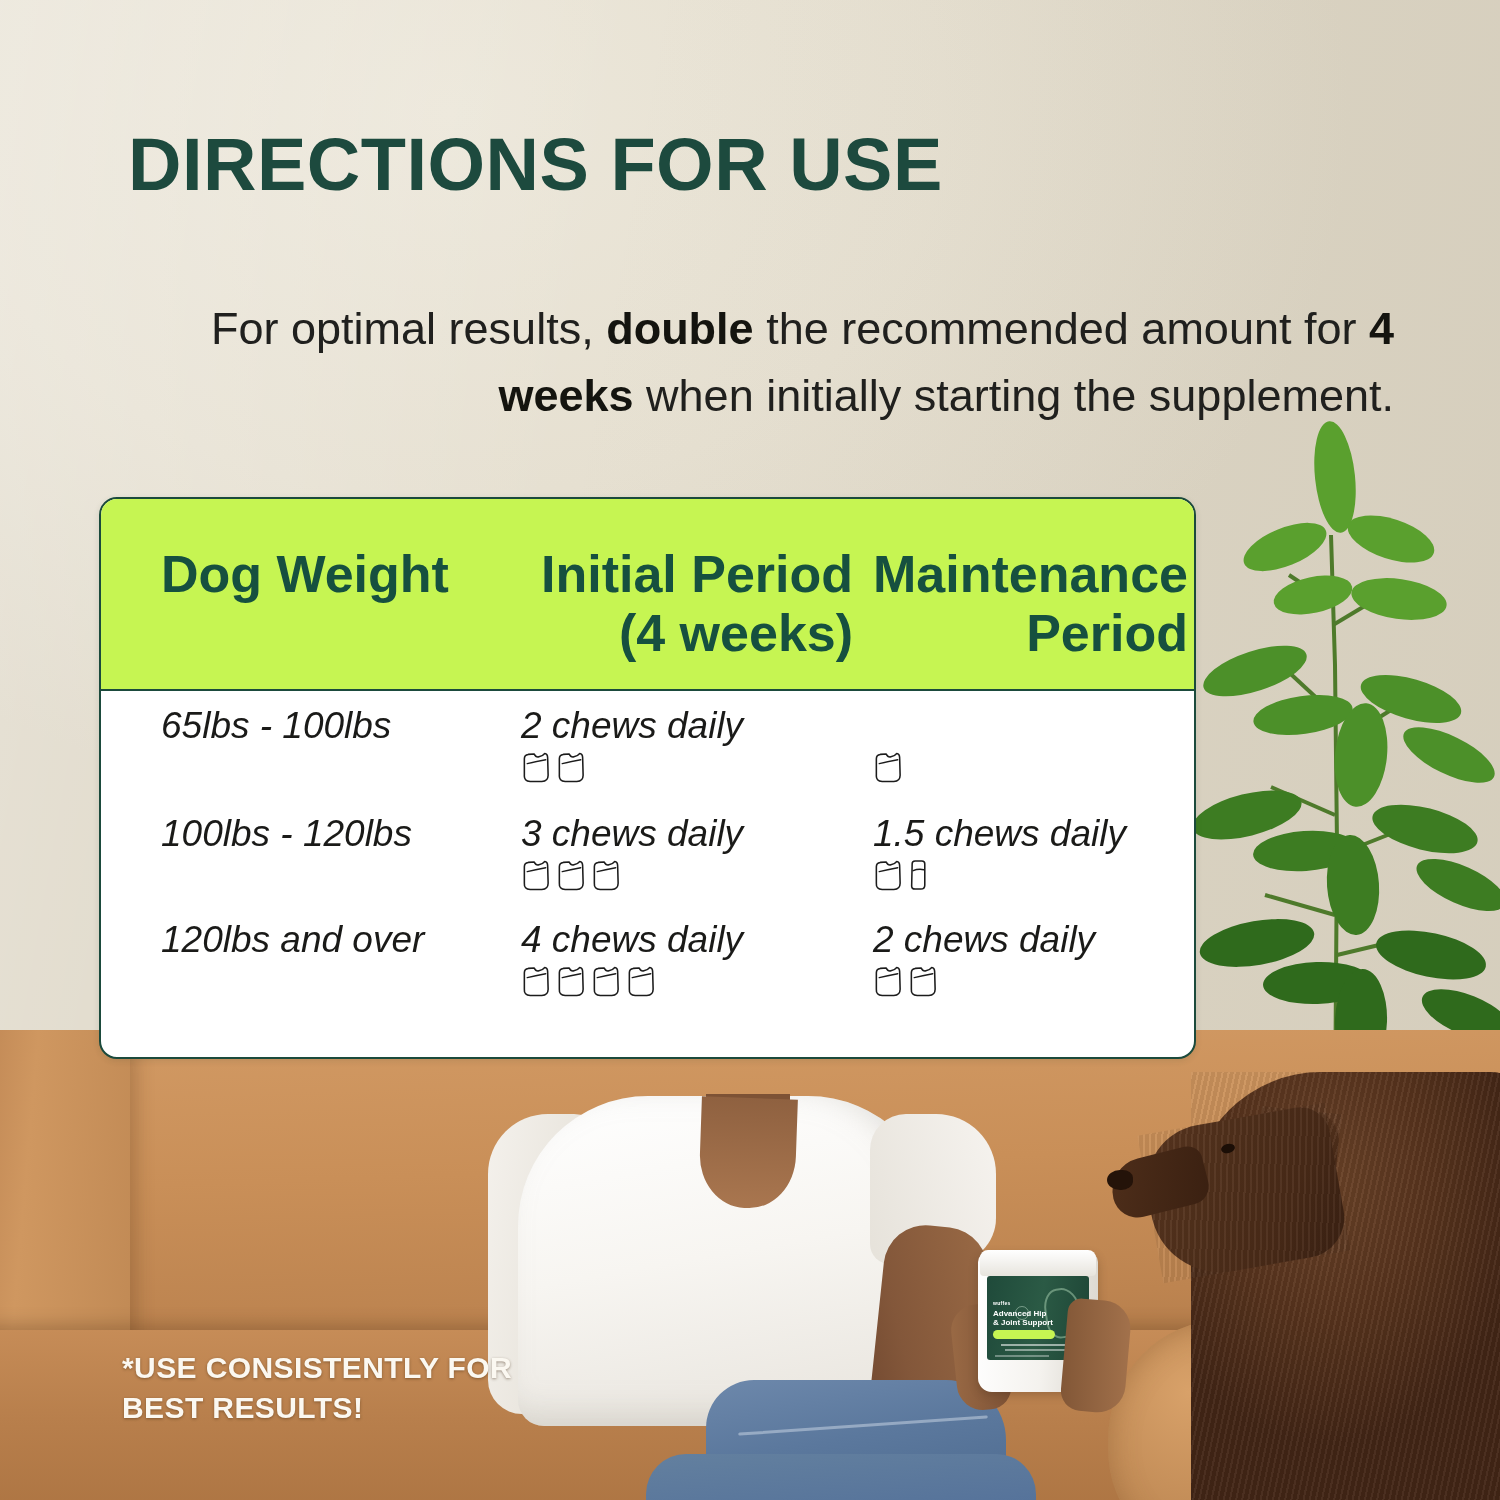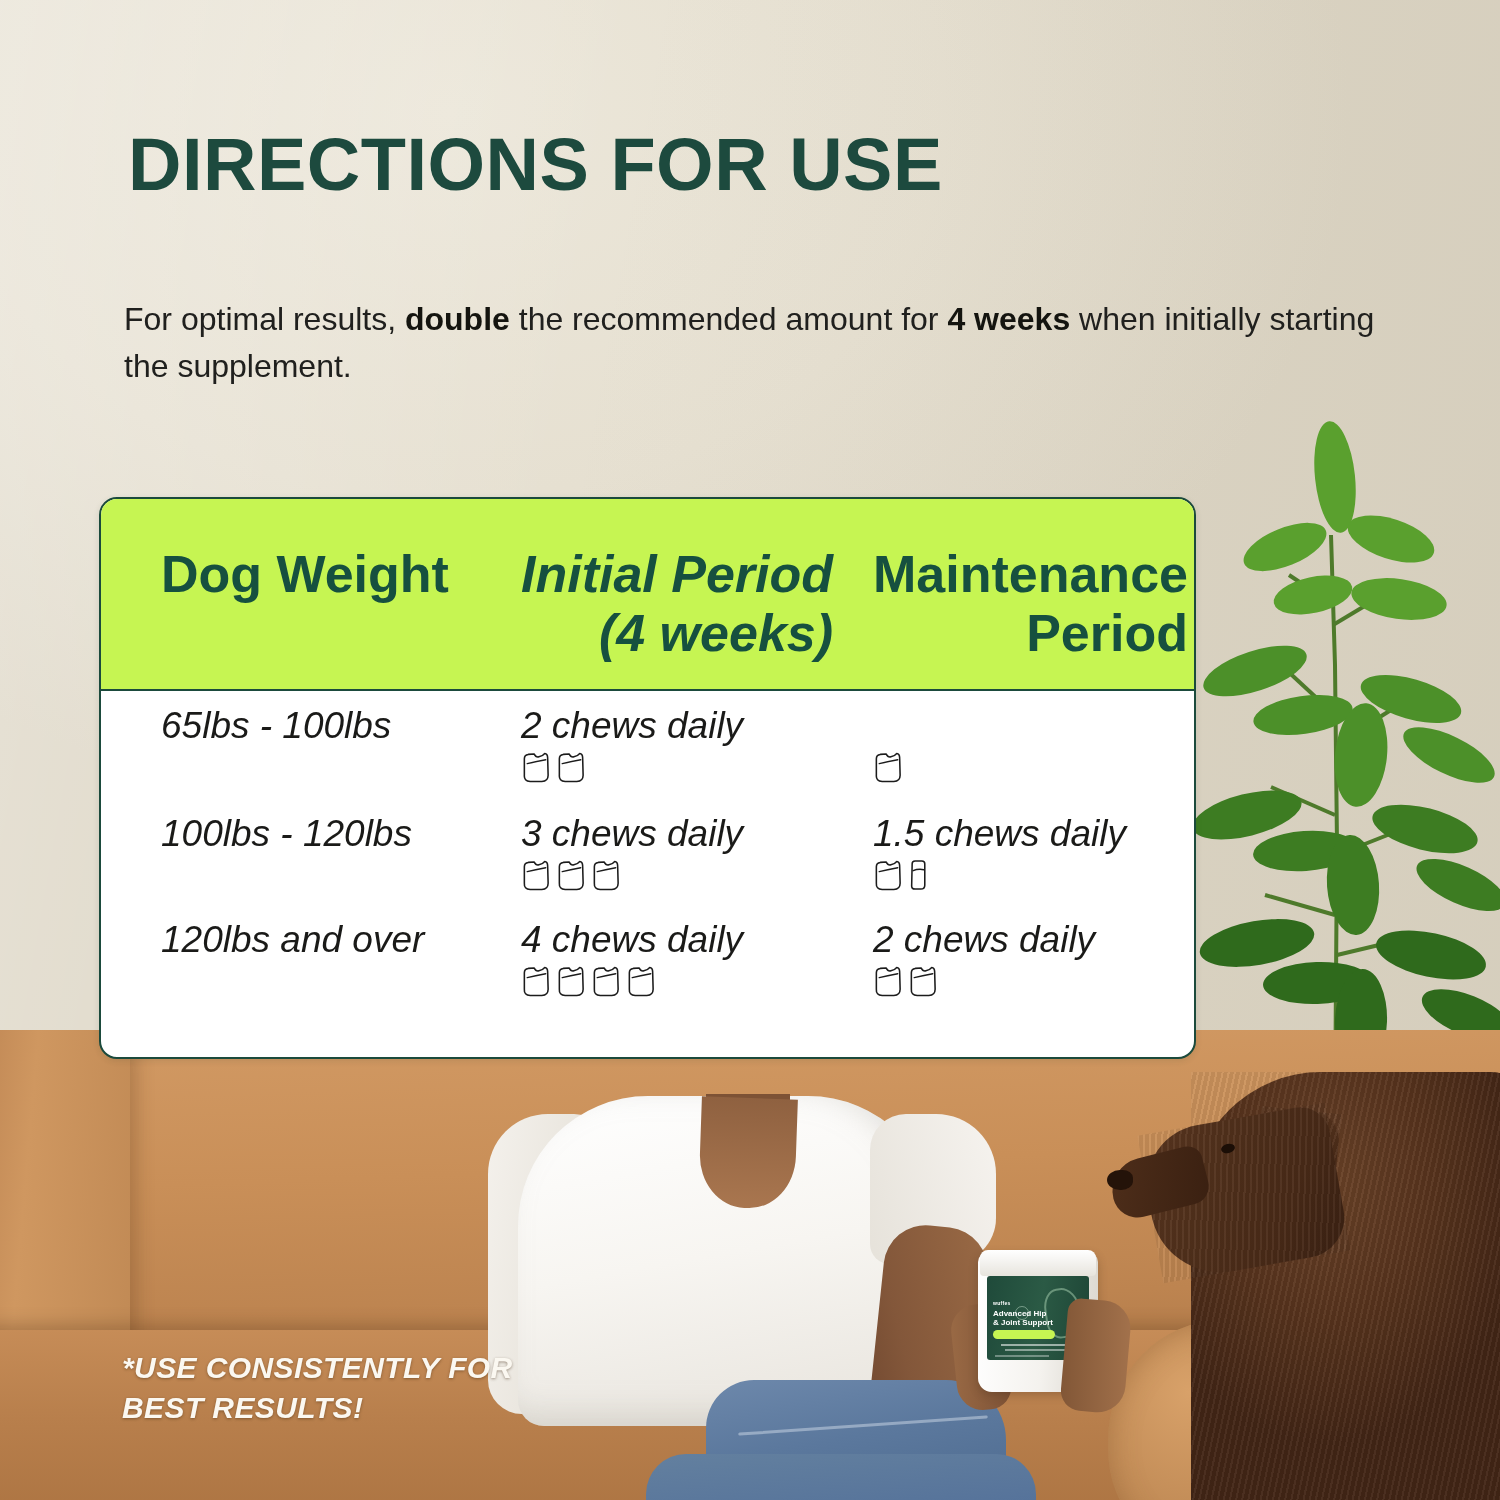--- a/index.html
+++ b/index.html
@@ -205,21 +205,21 @@
   }
 
   
   .heading {
     position:absolute; left:128px; top:128px;
     font-size:74px; font-weight:bold; letter-spacing:.5px;
     color:#1d4a3e; line-height:1;
   }
   .subhead {
     position:absolute; left:124px; top:296px; width:1270px;
-    font-size:32px; line-height:1.48; color:#20201e; font-weight:normal;
+    font-size:45px; line-height:1.48; color:#20201e; font-weight:normal;text-align:right;
   }
   .subhead b { font-weight:bold; color:#14140f; }
 
   
   .card {
     position:absolute; left:99px; top:497px; width:1097px; height:562px;
     border:2px solid #1b4a3c;
     border-radius:18px;
     background:#ffffff;
     overflow:hidden;
@@ -228,21 +228,21 @@
   .card-head {
     height:192px; background:#c6f552;
     border-bottom:2px solid #1b4a3c;
     position:relative;
   }
   .th {
     position:absolute; top:46px;
     color:#16503f; font-weight:bold; font-size:52px; line-height:1.14;text-align:right;
   }
   .th.c1 { left:60px; }
-  .th.c2 { left:420px;font-style:italic; }
+  .th.c2 { left:440px; }
   .th.c3 { left:772px; }
 
   .rows { position:relative; height:366px;font-style:italic; }
   .row { position:absolute; left:0; width:100%; height:106px; }
   .row.r1 { top:14px; }
   .row.r2 { top:122px; }
   .row.r3 { top:228px; }
   .cell {
     position:absolute; top:0;
     font-size:37px; color:#1a1a18; line-height:1.15; white-space:nowrap;
@@ -254,21 +254,20 @@
   .chews.c2 { left:420px; }
   .chews.c3 { left:772px; }
   .chew-ico { width:30px; height:33px; display:block; }
   .chew-ico.half { width:19px; }
 
   .footnote {
     position:absolute; left:122px; top:1348px; width:430px;
     font-size:30px; font-weight:bold; line-height:1.33;
     color:#fbf8f1; letter-spacing:.4px;
     text-shadow:0 1px 3px rgba(60,35,12,.45);
-    font-style:italic;
   }
 </style>
 </head>
 <body>
 
 <div class="scene">
   <div class="wall"></div>
   <div class="wall-shade"></div>
 
   <div class="plant">

